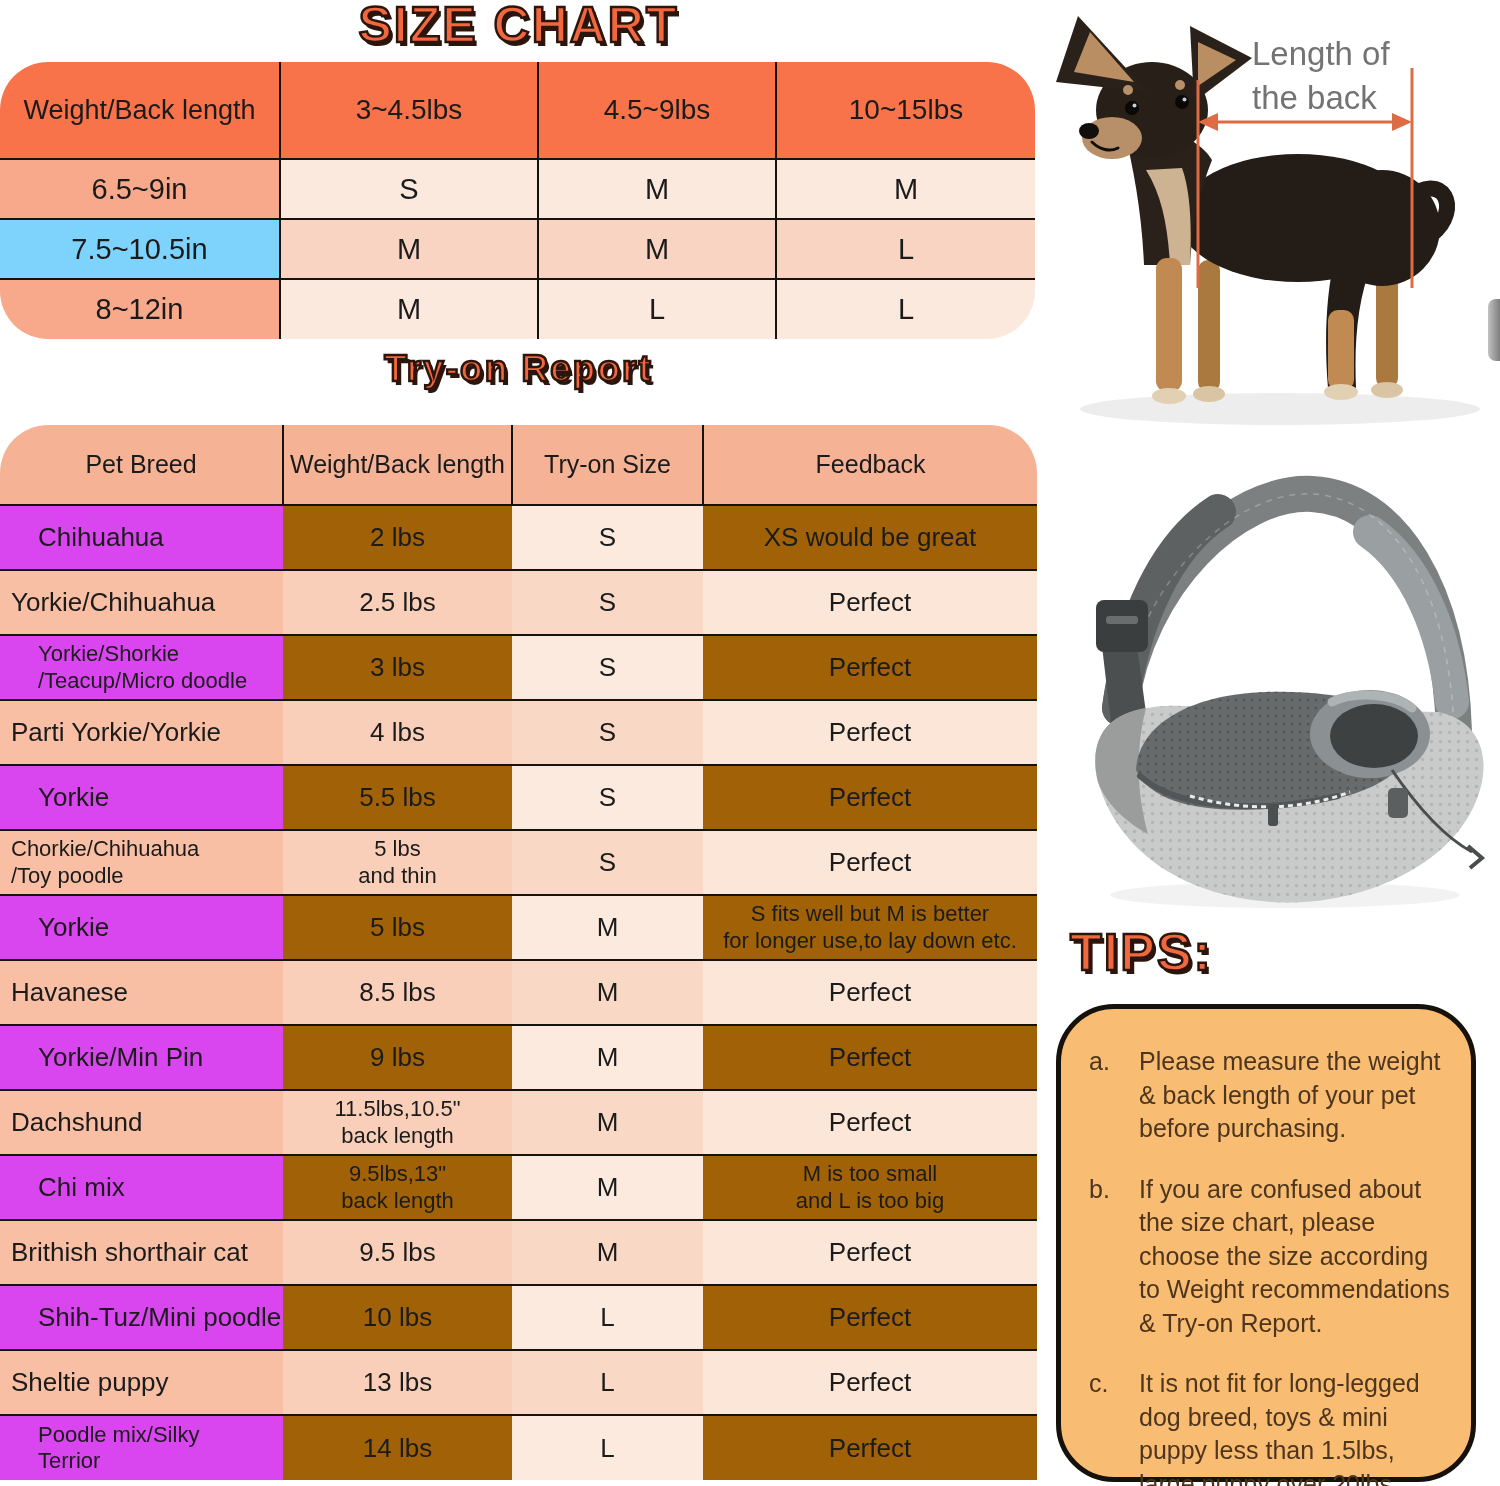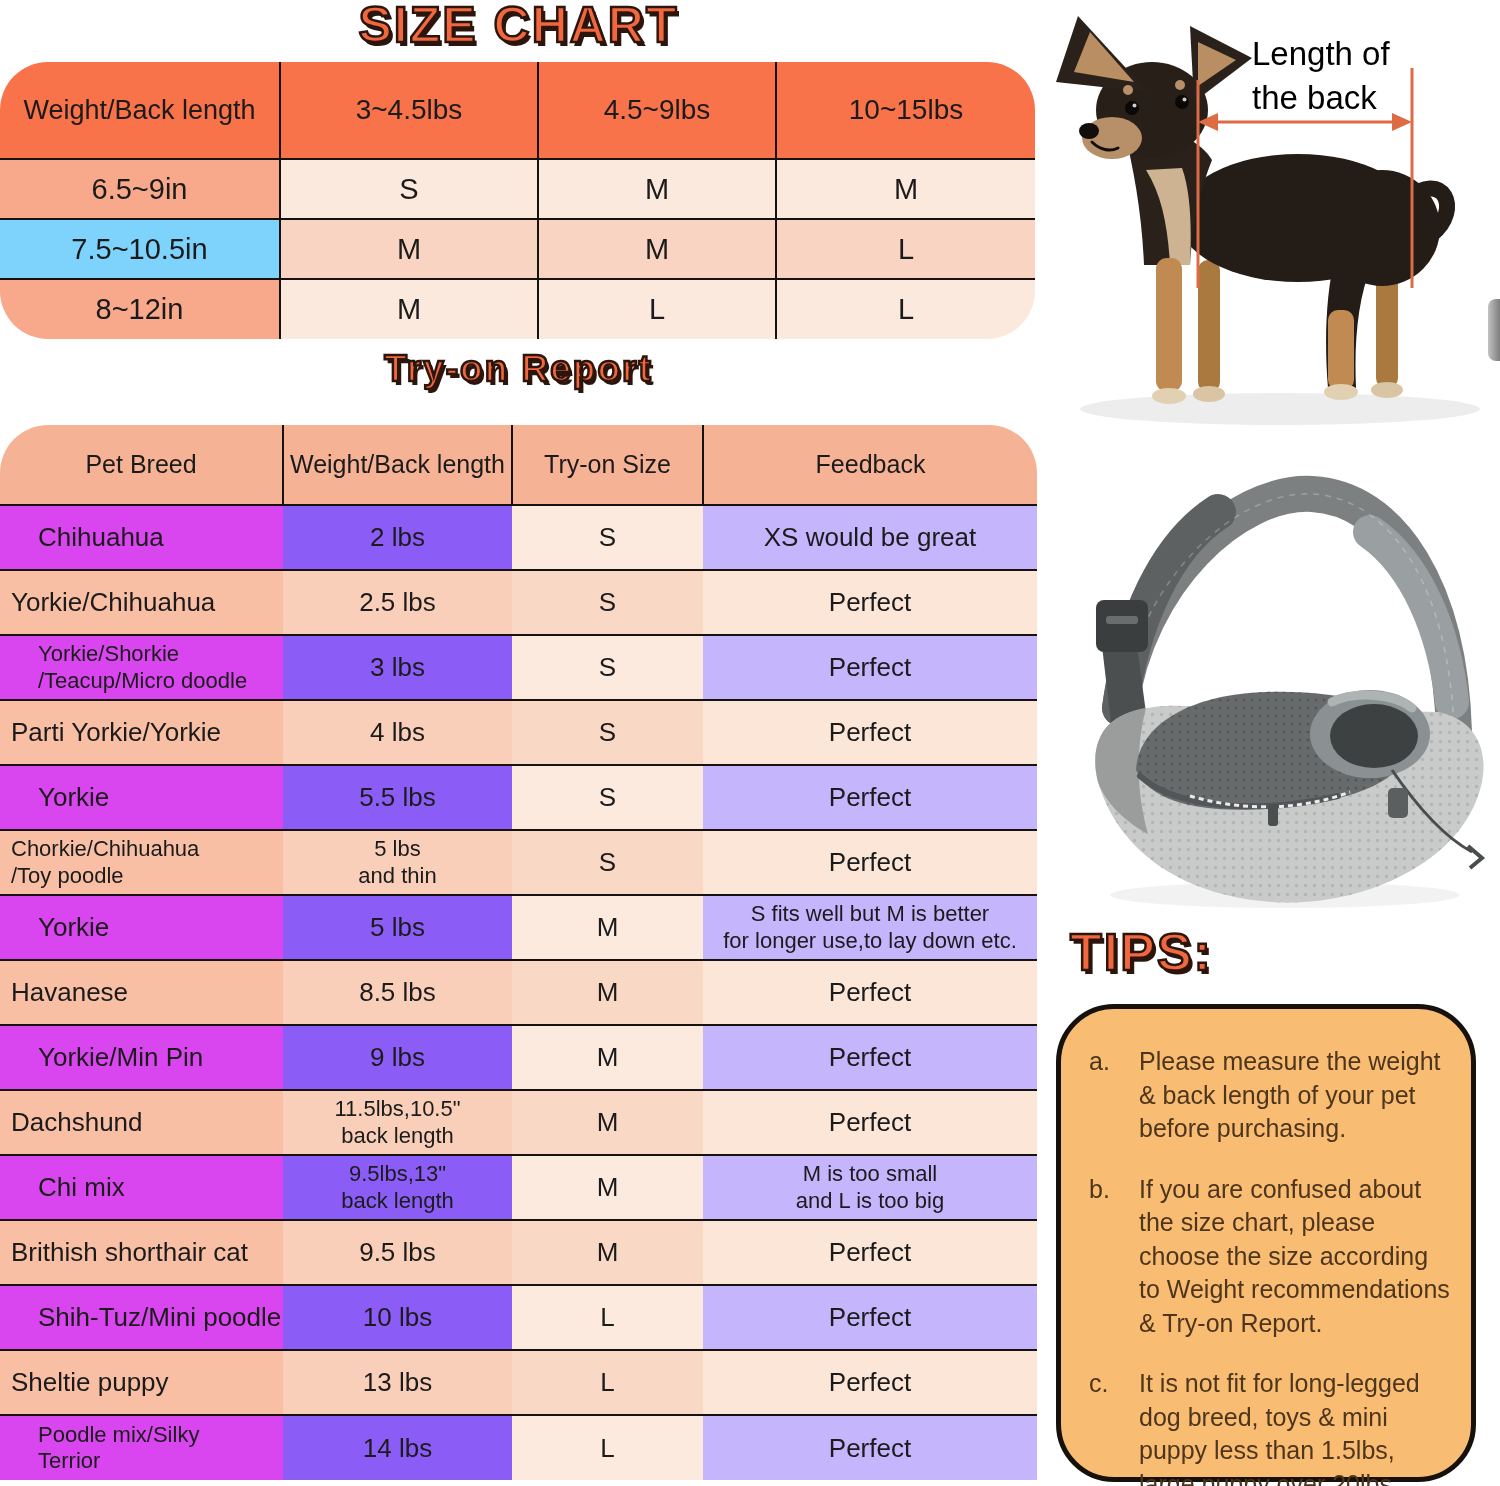--- a/index.html
+++ b/index.html
@@ -50,36 +50,36 @@
   
   .tryon { left:0; top:425px; border-radius:48px 48px 0 0; }
   .tryon table { width:1037px; }
   .tryon th { height:80px; background:#F6B295; font-size:25px; }
   .tryon th + th { border-left:2px solid #151210; }
   .tryon td { height:65px; font-size:26px; }
   .tryon td.ml { font-size:22px; line-height:1.2; }
   .tryon .c0 { width:283px; } .tryon .c1 { width:229px; }
   .tryon .c2 { width:191px; } .tryon .c3 { width:334px; }
   .tryon td.c0 { text-align:left; padding-left:38px; }
-  .tryon tr.light td { background:#8b5cf6; }
+  .tryon tr.light td { background:#a16207; }
   .tryon tr.light td.c0 { background:#d946ef; }
   .tryon tr.light td.c2 { background:#FCEADF; }
-  .tryon tr.light td.c3 { background:#c4b5fd; }
+  .tryon tr.light td.c3 { background:#a16207; }
   .tryon tr.dark td { background:#FACFBA; }
   .tryon tr.dark td.c0 { background:#F8BFA5;padding-left:11px; }
   .tryon tr.dark td.c2 { background:#FAD8C6; }
   .tryon tr.dark td.c3 { background:#FBE6D8; }
 
   
   .dog-figure { position:absolute; left:1040px; top:10px; width:460px; height:420px; }
   .sling-figure { position:absolute; left:1040px; top:440px; width:460px; height:480px; }
   .dog-figure svg, .sling-figure svg { width:100%; height:100%; display:block; }
   .back-length-label {
     position:absolute; left:212px; top:22px; width:190px;
-    color:#000000; font-size:33px; line-height:1.32;
+    color:#737373; font-size:33px; line-height:1.32;
     white-space:pre-line;
   }
 
   
   .tips-box {
     position:absolute; left:1056px; top:1004px;
     width:420px; height:478px;
     background:#F8BC72;
     border:5px solid #17110C;
     border-radius:58px;

